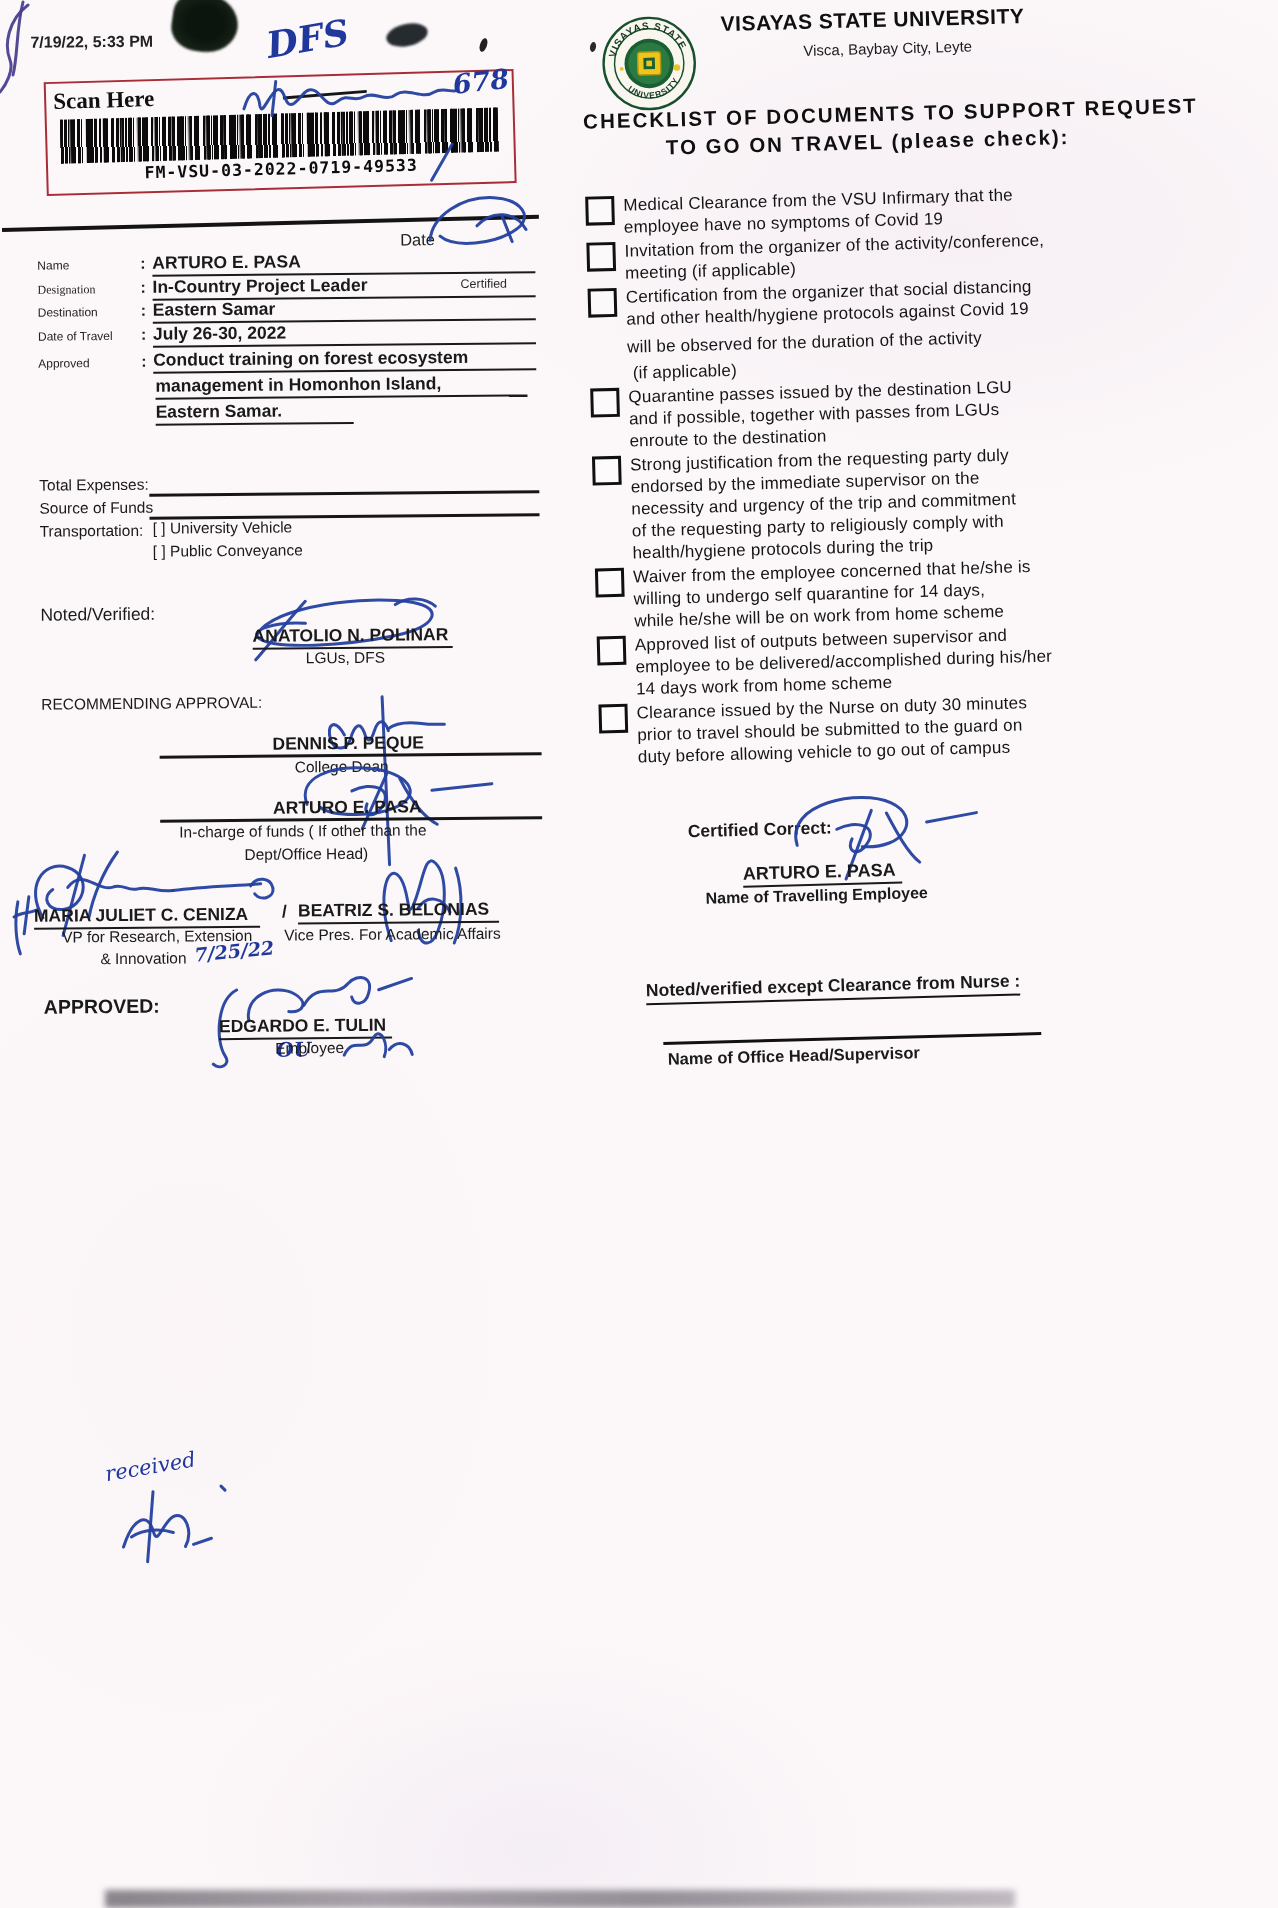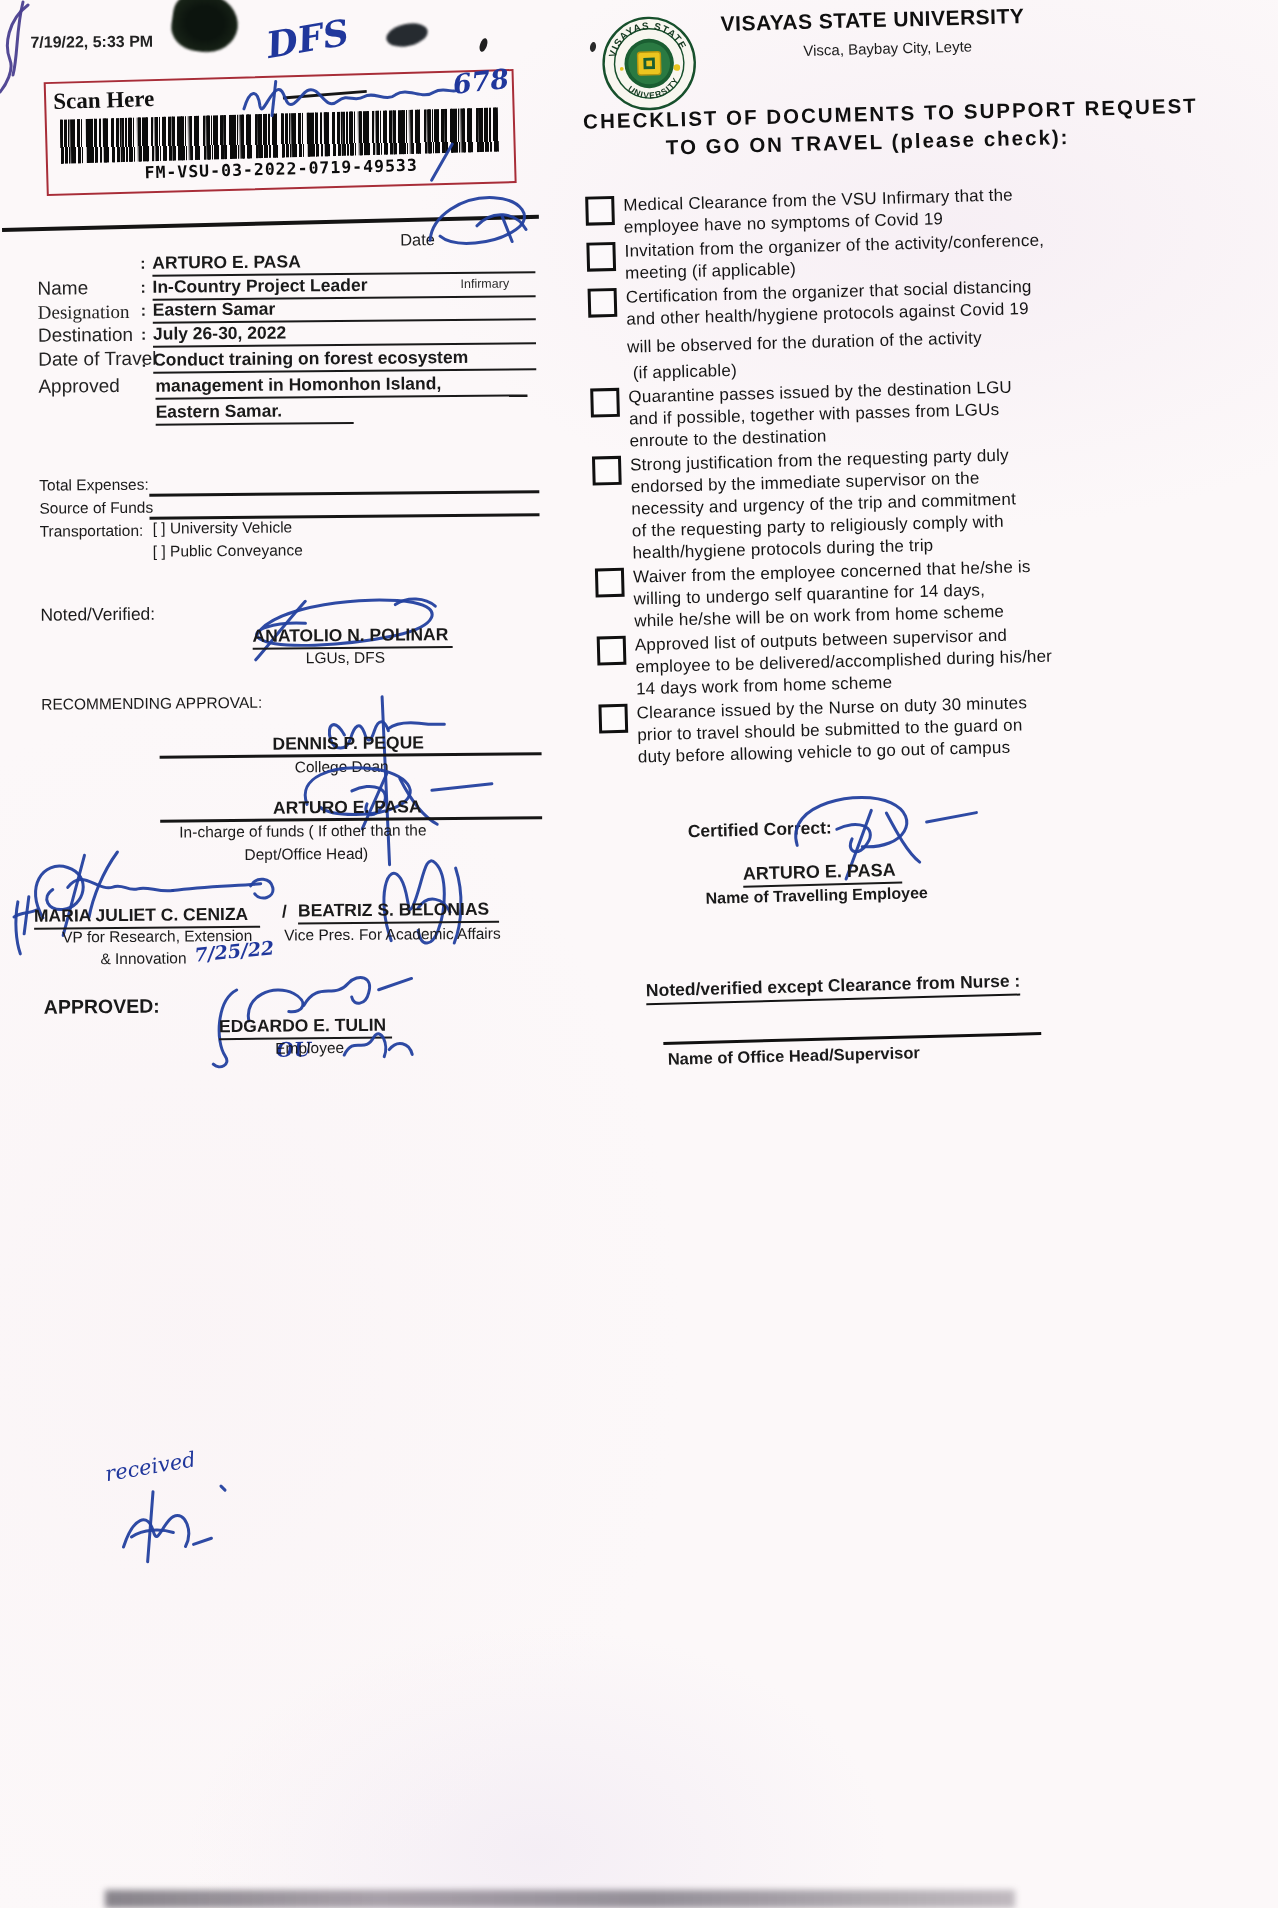--- a/index.html
+++ b/index.html
@@ -8,21 +8,21 @@
     background:
       radial-gradient(900px 500px at 75% 12%, rgba(246,238,244,.9), rgba(251,247,248,0) 60%),
       radial-gradient(700px 900px at 15% 70%, rgba(250,244,246,.85), rgba(251,247,248,0) 70%),
       radial-gradient(500px 320px at 42% 97%, rgba(235,226,240,.45), rgba(251,247,248,0) 70%),
       #fcf8f9;}
   .abs{position:absolute;}
   .b{font-weight:bold;}
   .u{border-bottom:2.5px solid #1a1a1a;padding-bottom:1px;}
   .nw{white-space:nowrap;}
   .hw{color:#20379c;font-style:italic;font-family:"DejaVu Serif",serif;}
-  .lbl{font-size:19px;color:#242424;margin-top:19px;}
+  .lbl{font-size:12px;color:#242424;}
   .val{font-size:17.5px;font-weight:bold;white-space:nowrap;}
   .cap{font-size:15.5px;}
   .line{background:#161616;height:2.5px;}
   svg.sig{overflow:visible;}
   svg.sig path{fill:none;stroke:#23409f;stroke-width:3;stroke-linecap:round;stroke-linejoin:round;opacity:.95;}
   #leftcol{position:absolute;left:0;top:0;width:570px;height:1700px;transform:rotate(-0.5deg);transform-origin:0 0;}
   #rightcol{position:absolute;left:570px;top:0;width:712px;height:1200px;transform:rotate(-1.5deg);transform-origin:0 0;}
   #scanbox{position:absolute;left:44px;top:78px;width:466px;height:110px;border:2.5px solid #a82d38;transform:rotate(-1.1deg);}
   .barcode{position:absolute;left:13px;top:36px;width:438px;height:44px;
     background:
@@ -72,21 +72,21 @@
         <path d="M26,3 L5,39"></path>
       </svg>
 
     <div class="abs" style="left:0;top:228px;width:537px;height:3.5px;background:#141414;transform:rotate(-0.9deg);transform-origin:0 0;"></div>
     <div class="abs nw" style="left:398px;top:234px;font-size:16.5px;color:#1c1c1c;">Date</div>
     <svg class="sig abs" style="left:420px;top:192px;" width="120" height="80" viewBox="0 0 120 80">
       <path d="M8,52 C10,28 40,8 72,10 C100,12 112,30 94,42 C72,57 32,60 18,48"></path>
       <path d="M55,38 C70,22 94,24 104,42"></path>
       <path d="M80,28 L90,54"></path>
     </svg>
-    <div class="abs nw" style="left:458px;top:281px;font-size:12.5px;color:#2a2a2a;">Infirmary</div>
+    <div class="abs nw" style="left:458px;top:281px;font-size:12.5px;color:#2a2a2a;">Certified</div>
 
     <div class="abs lbl" style="left:35px;top:259px;">Name</div>
     <div class="abs b" style="left:138px;top:256px;">:</div>
     <div class="abs val u" style="left:150px;top:254px;width:383px;">ARTURO E. PASA</div>
 
     <div class="abs lbl" style="left:35px;top:283px;font-family:Liberation Serif, serif;">Designation</div>
     <div class="abs b" style="left:138px;top:280px;">:</div>
     <div class="abs val u" style="left:150px;top:278px;width:383px;">In-Country Project Leader</div>
 
     <div class="abs lbl" style="left:35px;top:306px;">Destination</div>

